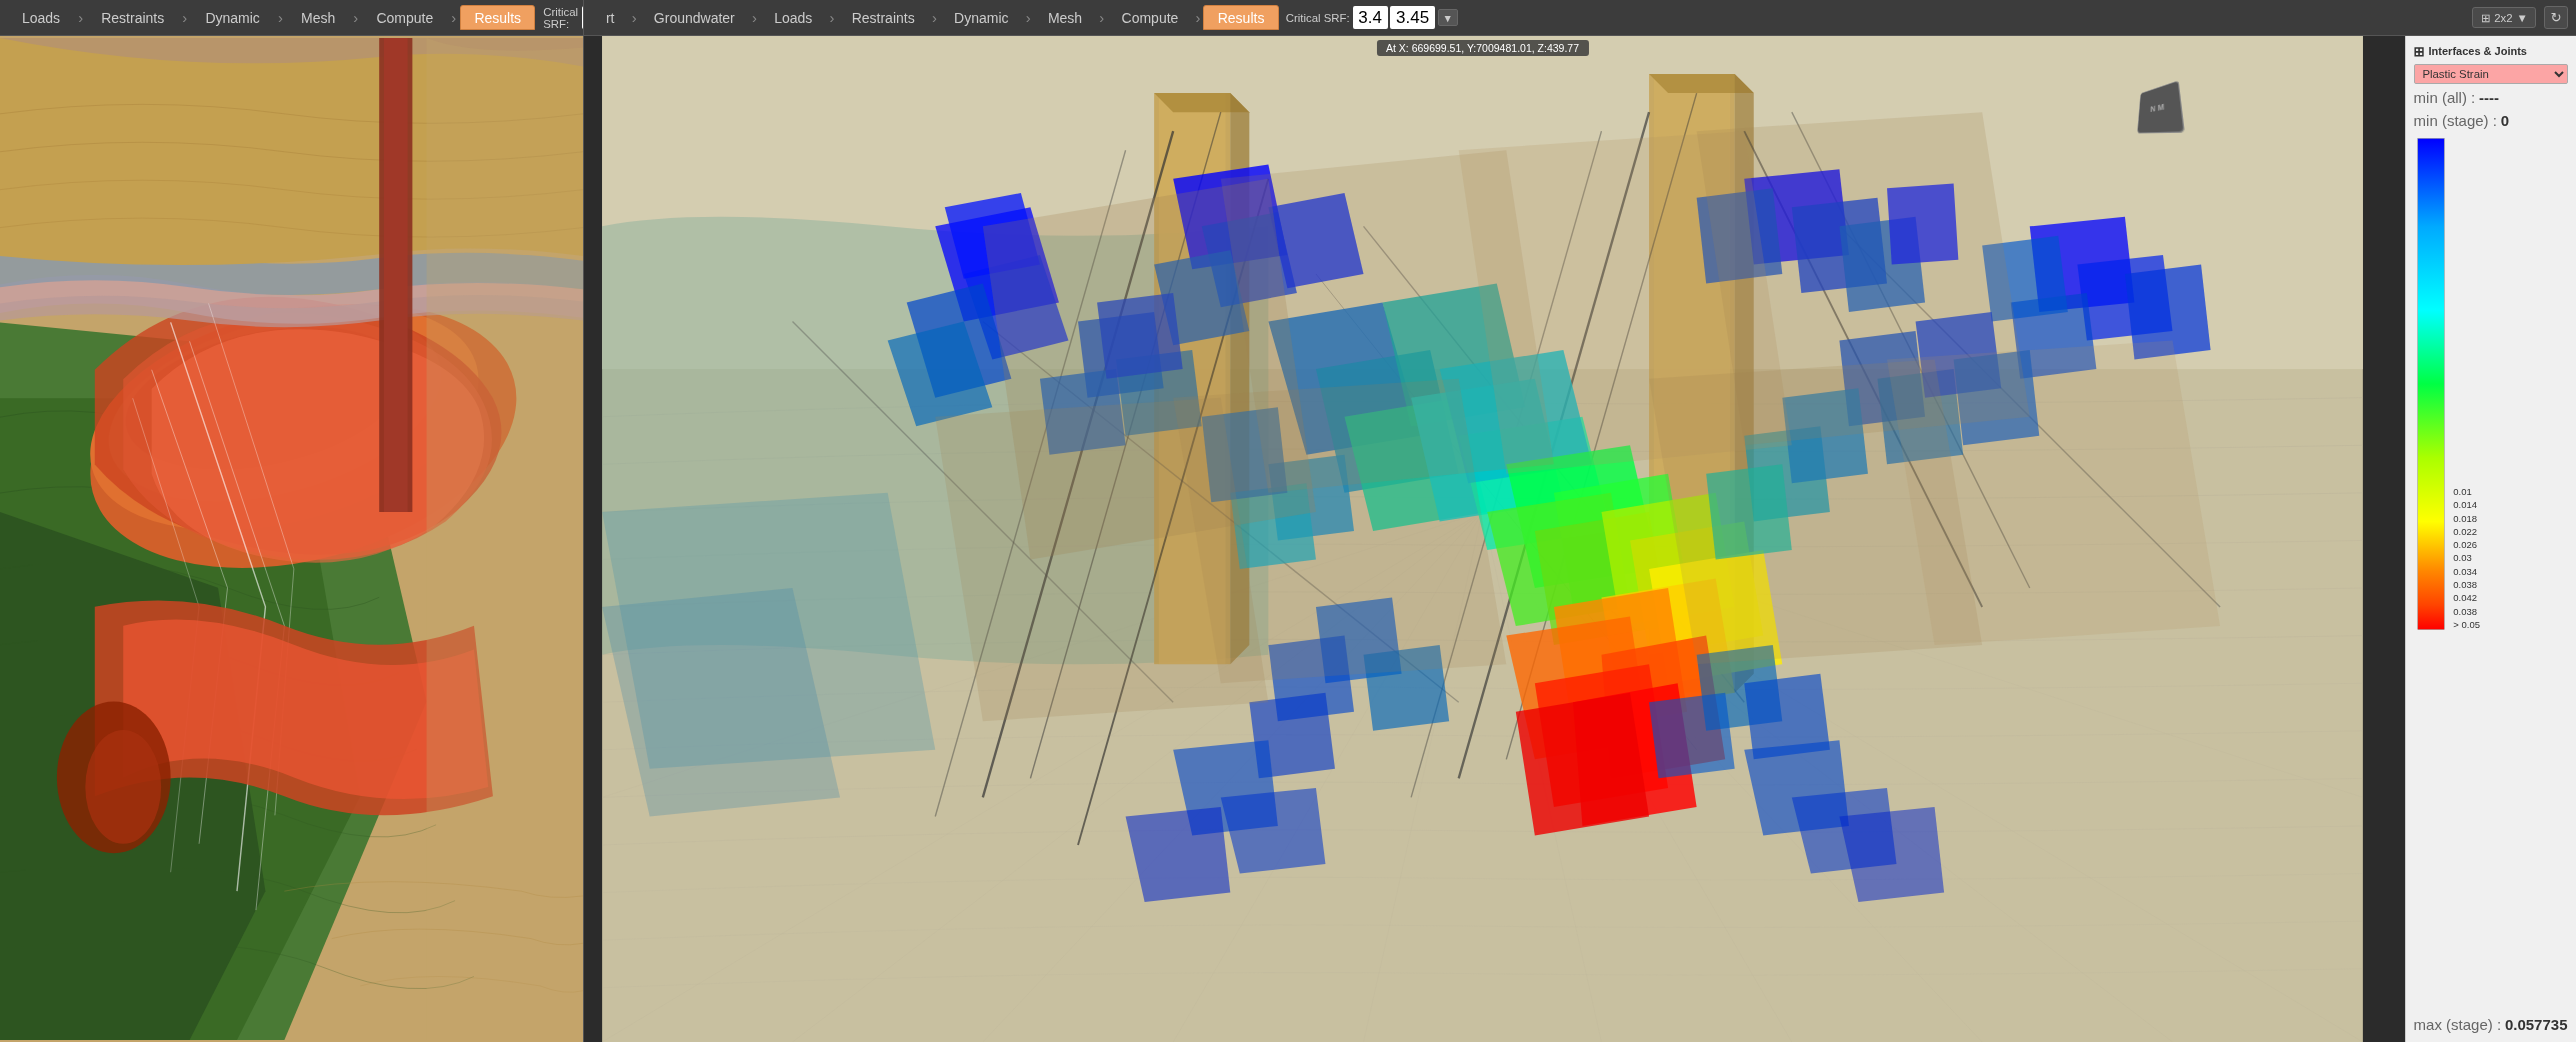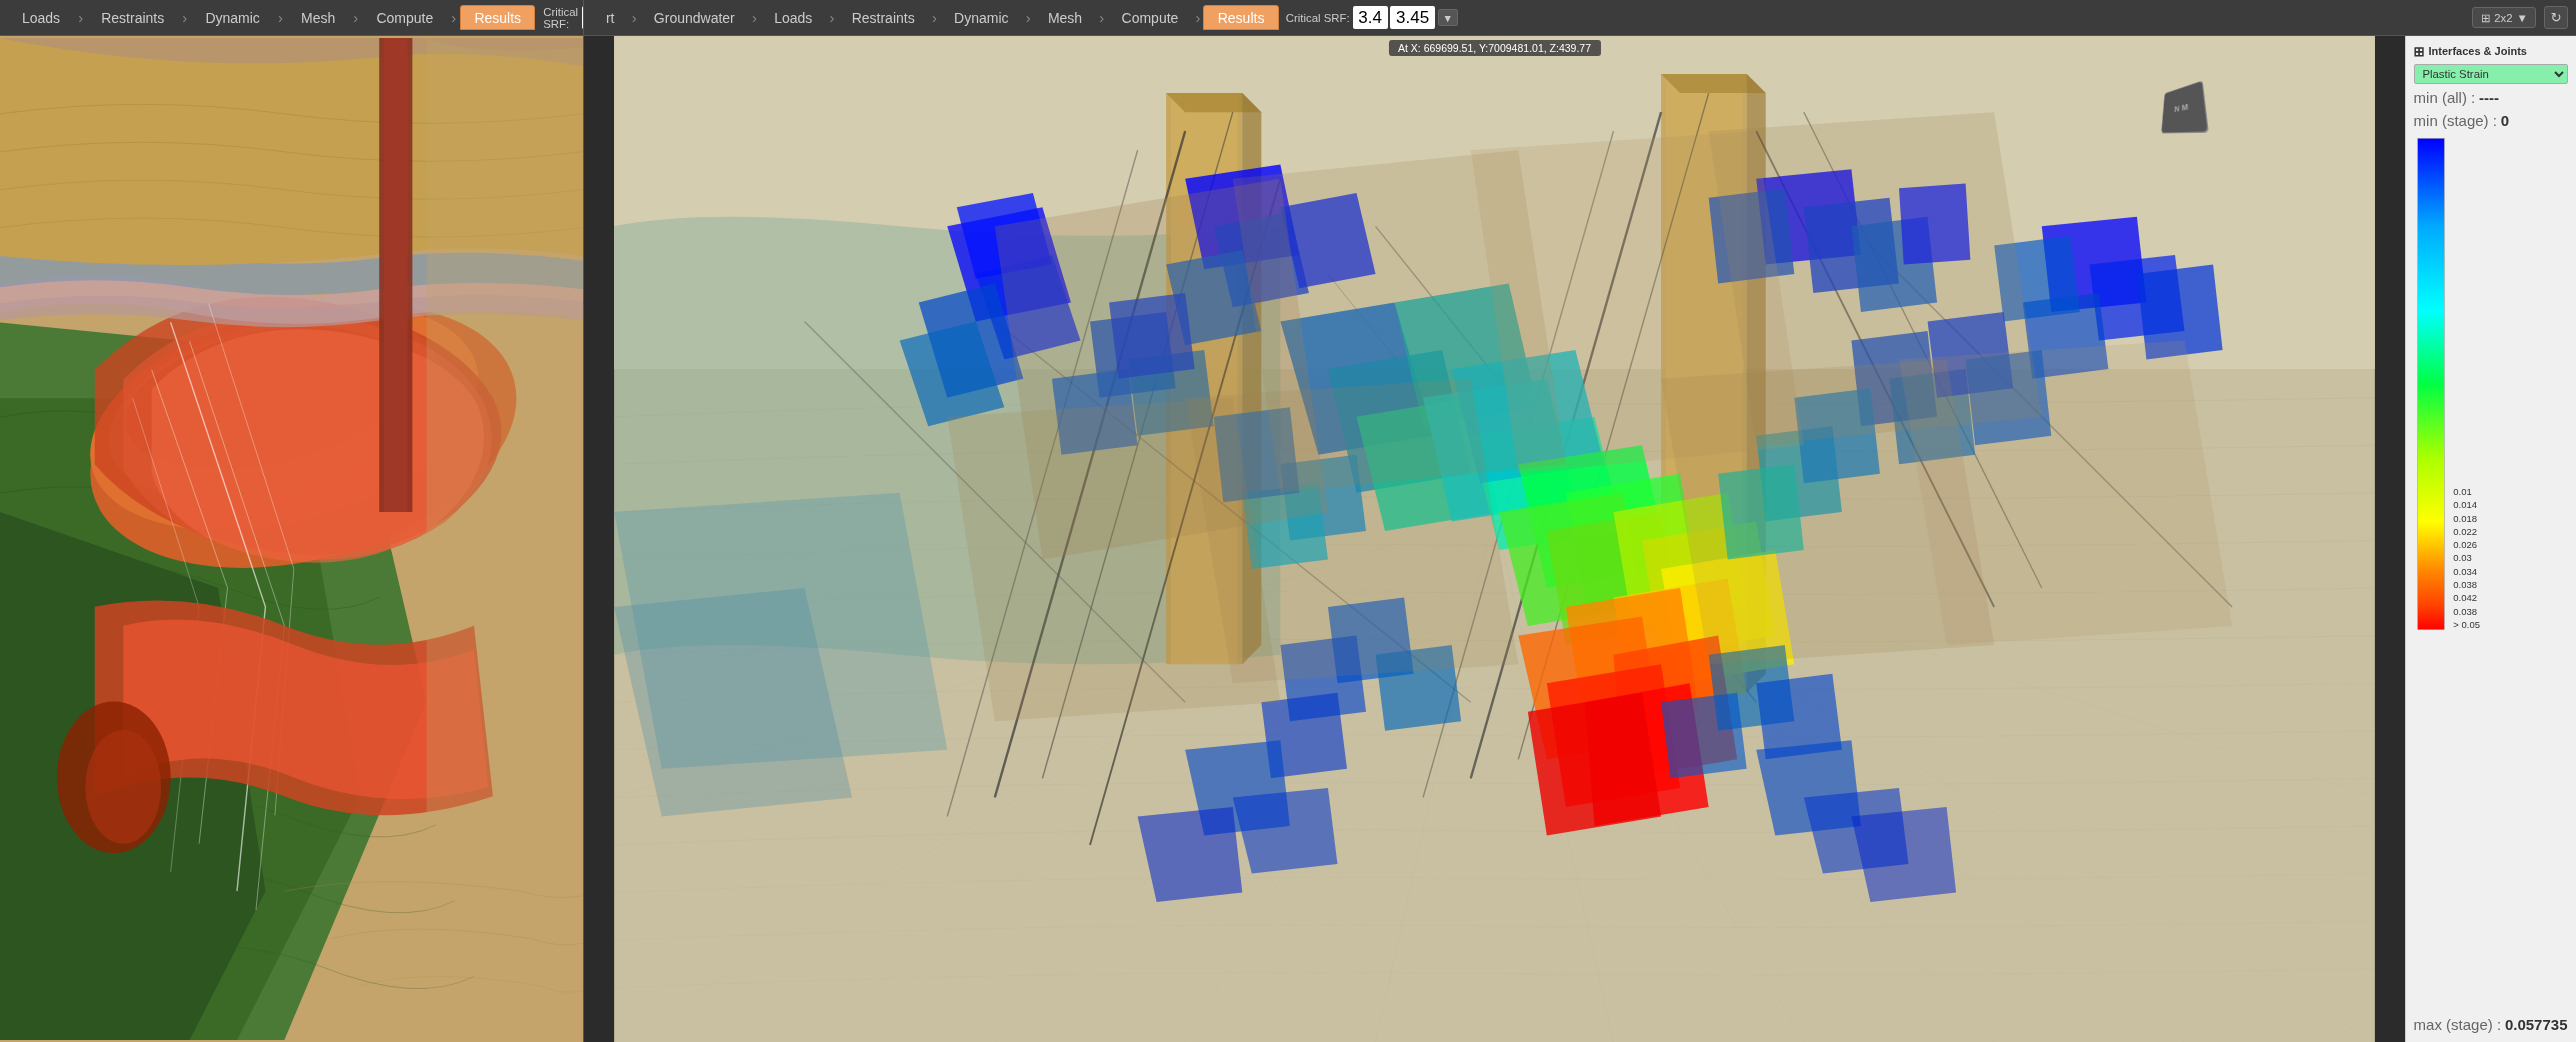--- a/index.html
+++ b/index.html
@@ -175,21 +175,21 @@
       color: #333;
       font-weight: bold;
       margin-bottom: 1.9px;
     }
     .legend-dropdown-row {
       display: flex;
       align-items: center;
     }
     .legend-select {
       width: 100%;
-      background: #86efac;
+      background: #fca5a5;
       border: 1px solid #aaa;
       border-radius: 1.9px;
       padding: 1.9px 3.8px;
       font-size: 11.4px;
       color: #333;
       cursor: pointer;
     }
     .legend-stat {
       display: flex;
       align-items: center;
@@ -429,21 +429,21 @@
           <span>⊞</span>
           <span>2x2</span>
           <span>▼</span>
         </div>
         <div class="refresh-btn">
           <span>↻</span>
         </div>
       </div>
     </div>
 
-    <div style="flex:1; display:flex; overflow:hidden; position:relative;">
+    <div style="flex:1; display:flex; overflow:hidden; position:relative;gap:24px;">
 
       <div class="right-viewport-canvas">
 
         <div class="coord-display">At X: 669699.51, Y:7009481.01, Z:439.77</div>
 
         <div class="nav-cube">
           <div class="nav-cube-inner">
             <span style="font-size:8.6px;color:#aaa;">N M</span>
           </div>
         </div>

